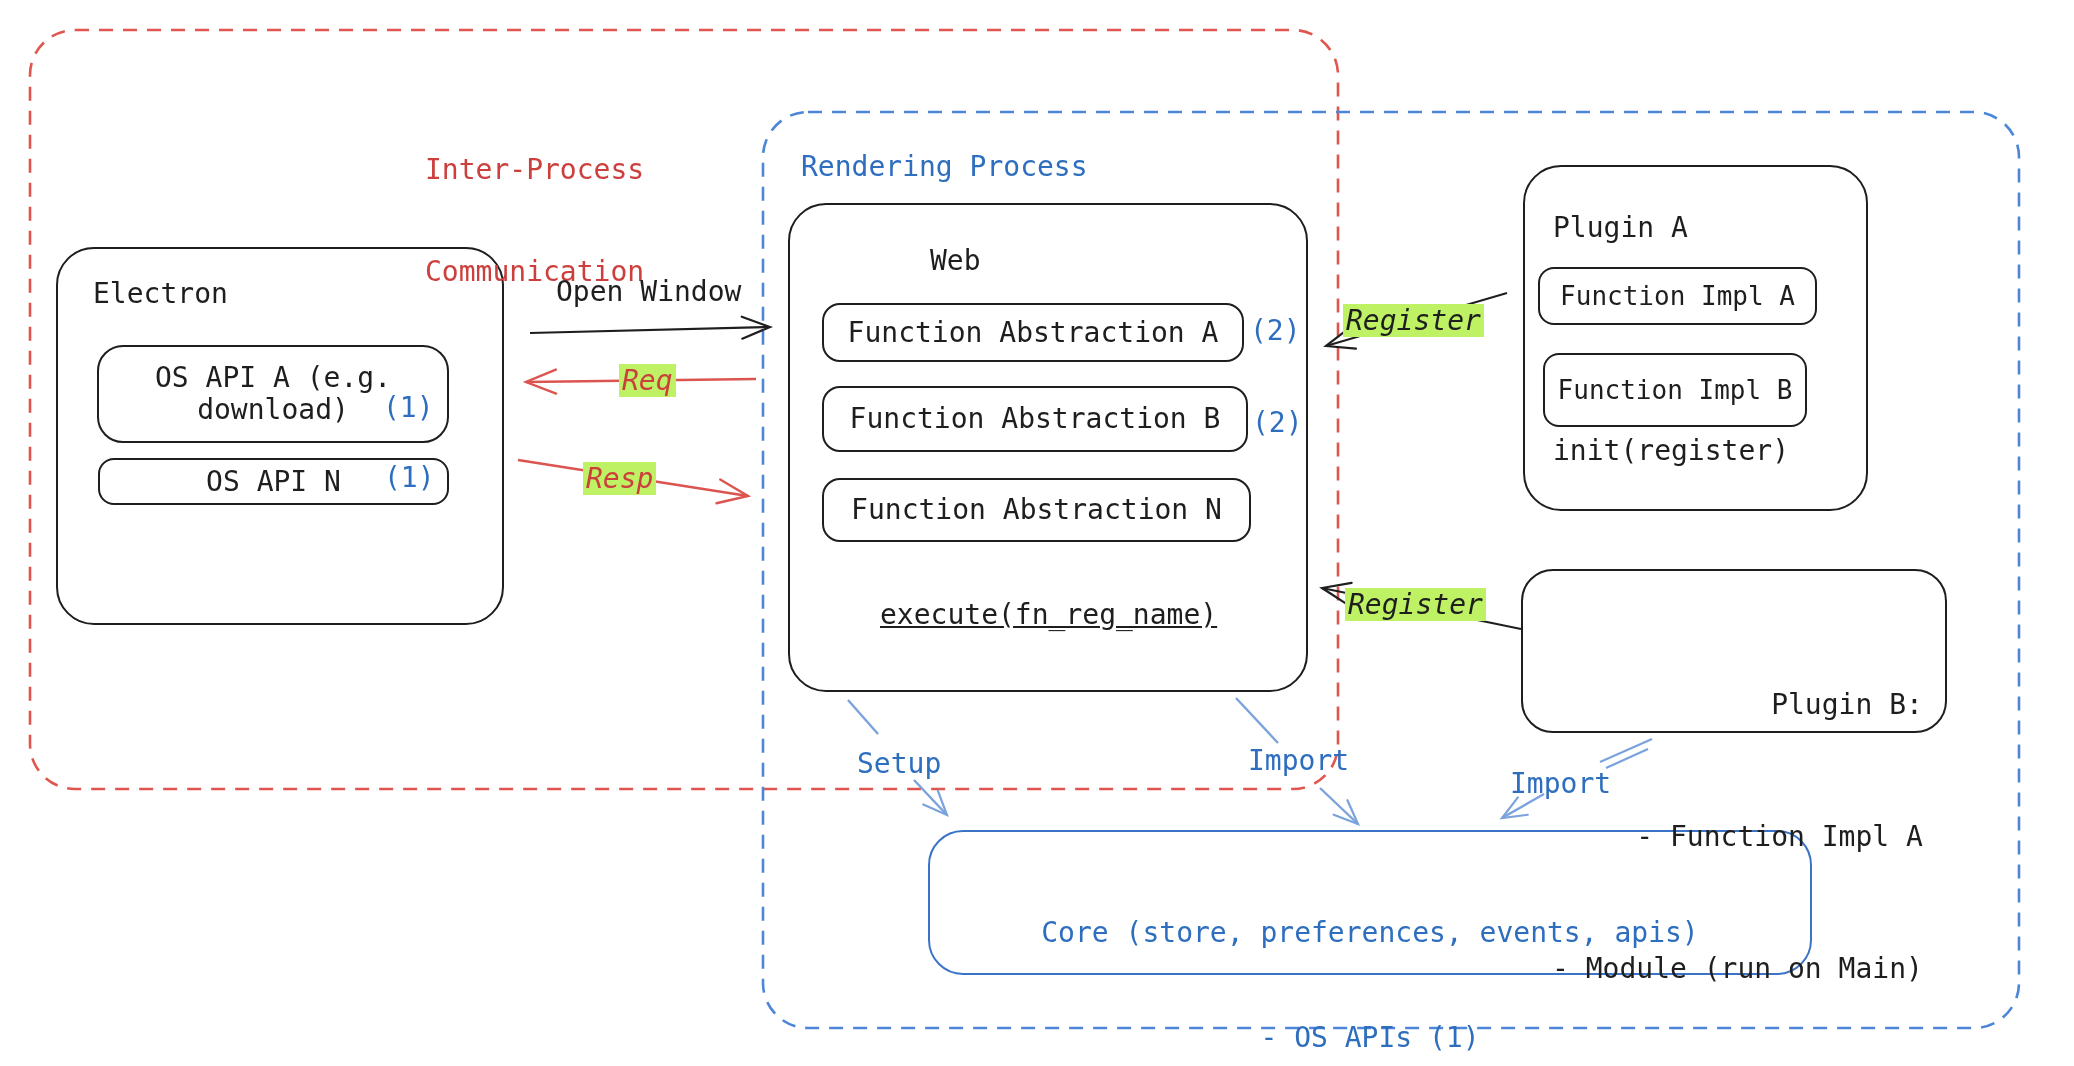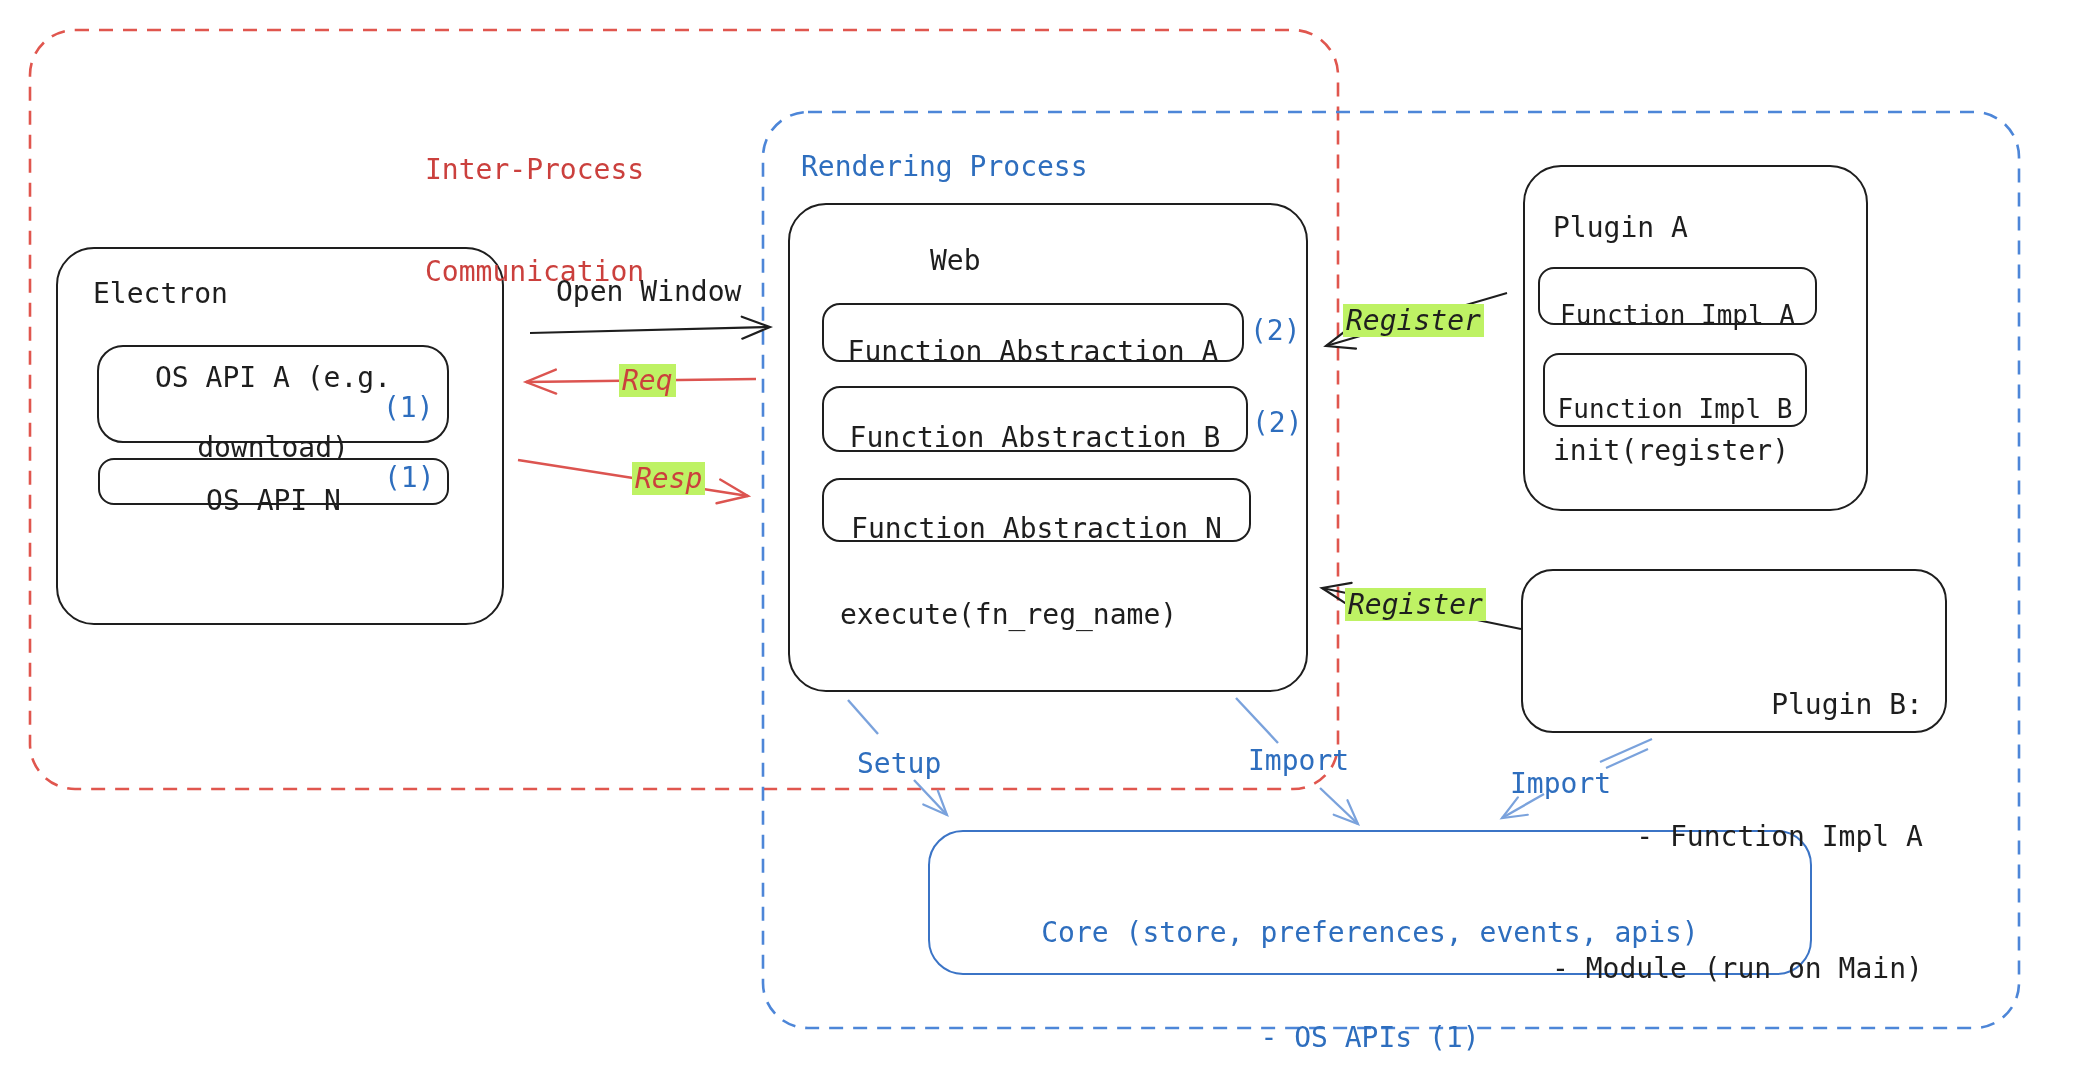--- a/index.html
+++ b/index.html
@@ -10,21 +10,21 @@
   #canvas{position:relative;width:2074px;height:1066px;background:#ffffff;overflow:hidden;
           font-family:"DejaVu Sans Mono","Liberation Mono",monospace;color:var(--black);}
   #arrow-layer{position:absolute;left:0;top:0;width:2074px;height:1066px;z-index:2;}
   .box{position:absolute;background:#fff;border:2px solid var(--black);box-sizing:border-box;z-index:1;}
   .pill{display:flex;align-items:center;justify-content:center;flex-direction:column;}
   .lbl{position:absolute;font-size:28px;line-height:33px;white-space:pre;z-index:3;text-align:right;}
   .lbl.red{color:var(--red-text);}
   .lbl.blue{color:var(--blue-text);}
   .lbl.bgw{background:#bef264;padding:0 3px;font-style:italic;}
   .badge{position:absolute;font-size:28px;color:var(--blue-text);z-index:3;white-space:pre;}
-  .inner-text{font-size:28px;line-height:32px;color:var(--black);white-space:pre;text-align:center;margin-top:38px;}
+  .inner-text{font-size:28px;line-height:32px;color:var(--black);white-space:pre;text-align:center;}
   .inner-text.sm{font-size:26px;}
   .ml{line-height:44px;}
   .core-text{position:absolute;left:928px;top:845px;width:884px;text-align:center;
              font-size:28px;line-height:35px;color:var(--blue-text);z-index:3;white-space:pre;}
 </style>
 </head>
 <body>
 
 <div id="canvas">
 
@@ -76,36 +76,36 @@
     <div class="inner-text">download)</div>
   </div>
   <div class="badge" style="left:383px;top:391px;">(1)</div>
   <div class="box pill" style="left:98px;top:458px;width:351px;height:47px;border-radius:16px;">
     <div class="inner-text">OS API N</div>
   </div>
   <div class="badge" style="left:384px;top:461px;">(1)</div>
 
   <div class="lbl" style="left:556px;top:275px;">Open Window</div>
   <div class="lbl red bgw" style="left:619px;top:364px;">Req</div>
-  <div class="lbl red bgw" style="left:632px;top:462px;">Resp</div>
+  <div class="lbl red bgw" style="left:583px;top:462px;">Resp</div>
 
   <div class="box" style="left:788px;top:203px;width:520px;height:489px;border-radius:38px;"></div>
   <div class="lbl" style="left:930px;top:244px;">Web</div>
   <div class="box pill" style="left:822px;top:303px;width:422px;height:59px;border-radius:18px;">
     <div class="inner-text">Function Abstraction A</div>
   </div>
   <div class="badge" style="left:1250px;top:314px;">(2)</div>
   <div class="box pill" style="left:822px;top:386px;width:426px;height:66px;border-radius:18px;">
     <div class="inner-text">Function Abstraction B</div>
   </div>
   <div class="badge" style="left:1252px;top:406px;">(2)</div>
   <div class="box pill" style="left:822px;top:478px;width:429px;height:64px;border-radius:18px;justify-content:center;">
     <div class="inner-text">Function Abstraction N</div>
   </div>
-  <div class="lbl" style="left:840px;top:598px;">execute(fn_reg_name)</div>
+  <div class="lbl" style="left:880px;top:598px;text-decoration:underline;">execute(fn_reg_name)</div>
 
   <div class="lbl bgw" style="left:1343px;top:304px;">Register</div>
   <div class="lbl bgw" style="left:1345px;top:588px;">Register</div>
 
   <div class="box" style="left:1523px;top:165px;width:345px;height:346px;border-radius:38px;"></div>
   <div class="lbl" style="left:1553px;top:211px;">Plugin A</div>
   <div class="box pill" style="left:1538px;top:267px;width:279px;height:58px;border-radius:16px;">
     <div class="inner-text sm">Function Impl A</div>
   </div>
   <div class="box pill" style="left:1543px;top:353px;width:264px;height:74px;border-radius:16px;">

